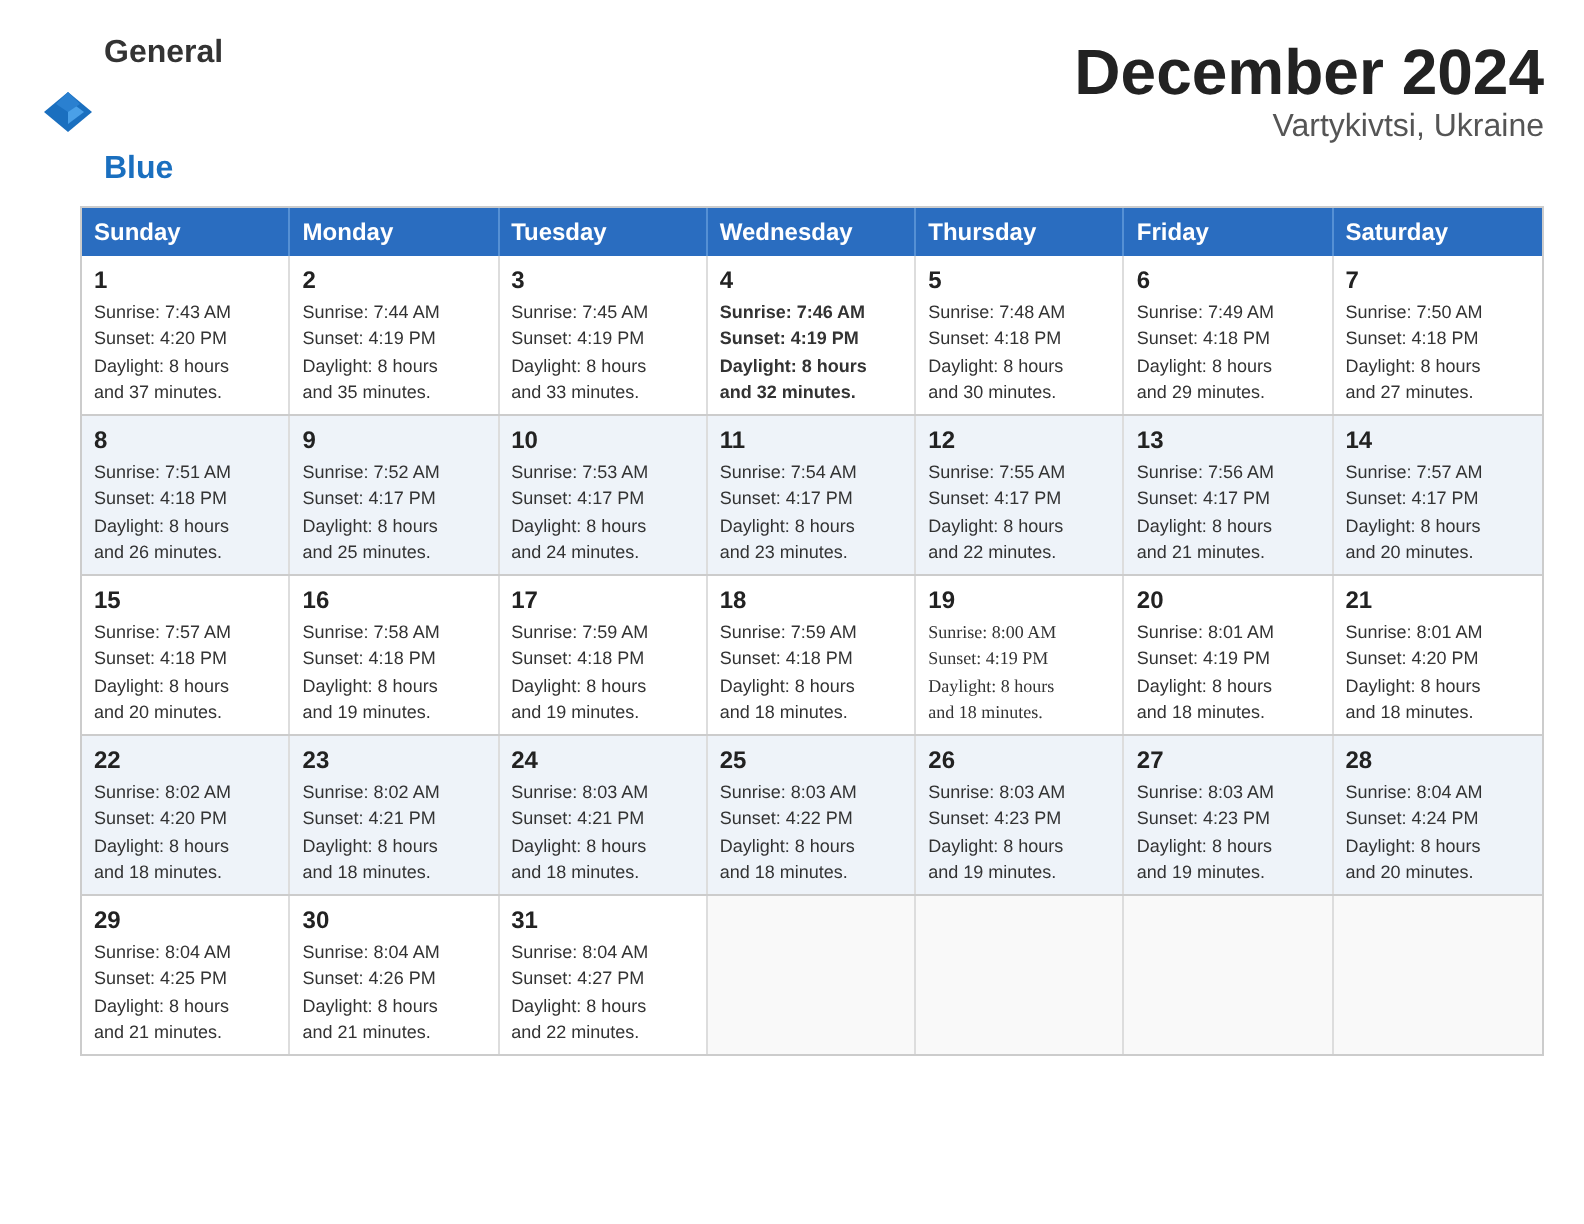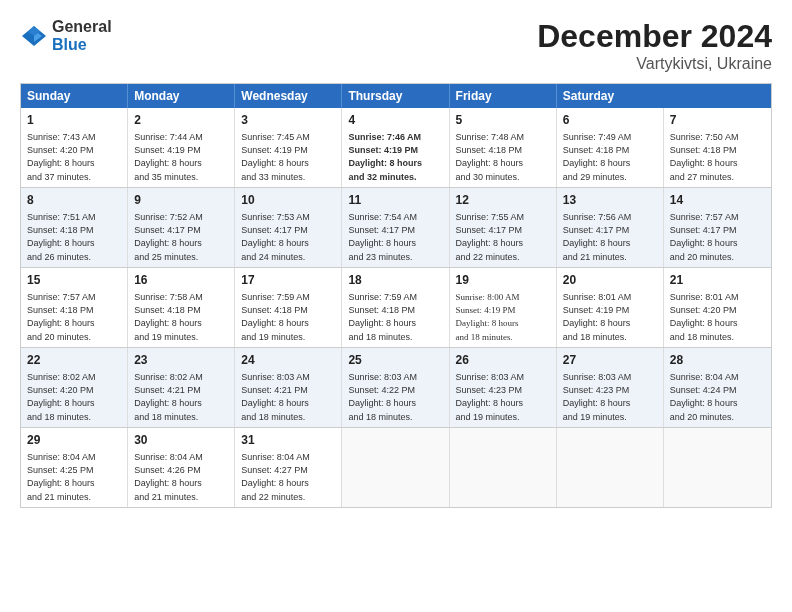--- a/index.html
+++ b/index.html
@@ -35,20 +35,21 @@
     }
     .logo-general {
       font-size: 16px;
       font-weight: bold;
       color: #333;
     }
     .logo-blue {
       font-size: 16px;
       font-weight: bold;
       color: #1a6fbf;
+      margin-top: 40px;
     }
     .logo-icon {
       width: 28px;
       height: 28px;
     }
     .title-block {
       text-align: right;
     }
     .month-title {
       font-size: 32px;
@@ -57,20 +58,21 @@
     }
     .subtitle {
       font-size: 16px;
       color: #555;
     }
     .calendar {
       flex: 1;
       display: flex;
       flex-direction: column;
       border: 1px solid #ccc;
+      margin-left: 20px;
     }
     .cal-header {
       display: grid;
       grid-template-columns: repeat(7, 1fr);
       background: #2a6dc0;
     }
     .cal-header-cell {
       color: #fff;
       font-weight: bold;
       font-size: 12px;
@@ -135,20 +137,21 @@
     <div class="title-block">
       <div class="month-title">December 2024</div>
       <div class="subtitle">Vartykivtsi, Ukraine</div>
     </div>
   </div>
 
   <div class="calendar">
     <div class="cal-header">
       <div class="cal-header-cell">Sunday</div>
       <div class="cal-header-cell">Monday</div>
+      <div class="cal-header-cell">Tuesday</div>
       <div class="cal-header-cell">Wednesday</div>
       <div class="cal-header-cell">Thursday</div>
       <div class="cal-header-cell">Friday</div>
       <div class="cal-header-cell">Saturday</div>
     </div>
     <div class="cal-body" id="cal-body">
     <div class="cal-row">
           <div class="cal-cell"><span class="day-num">1</span><span class="cell-text" style="white-space: pre-line;">Sunrise: 7:43 AM
 Sunset: 4:20 PM
 Daylight: 8 hours

